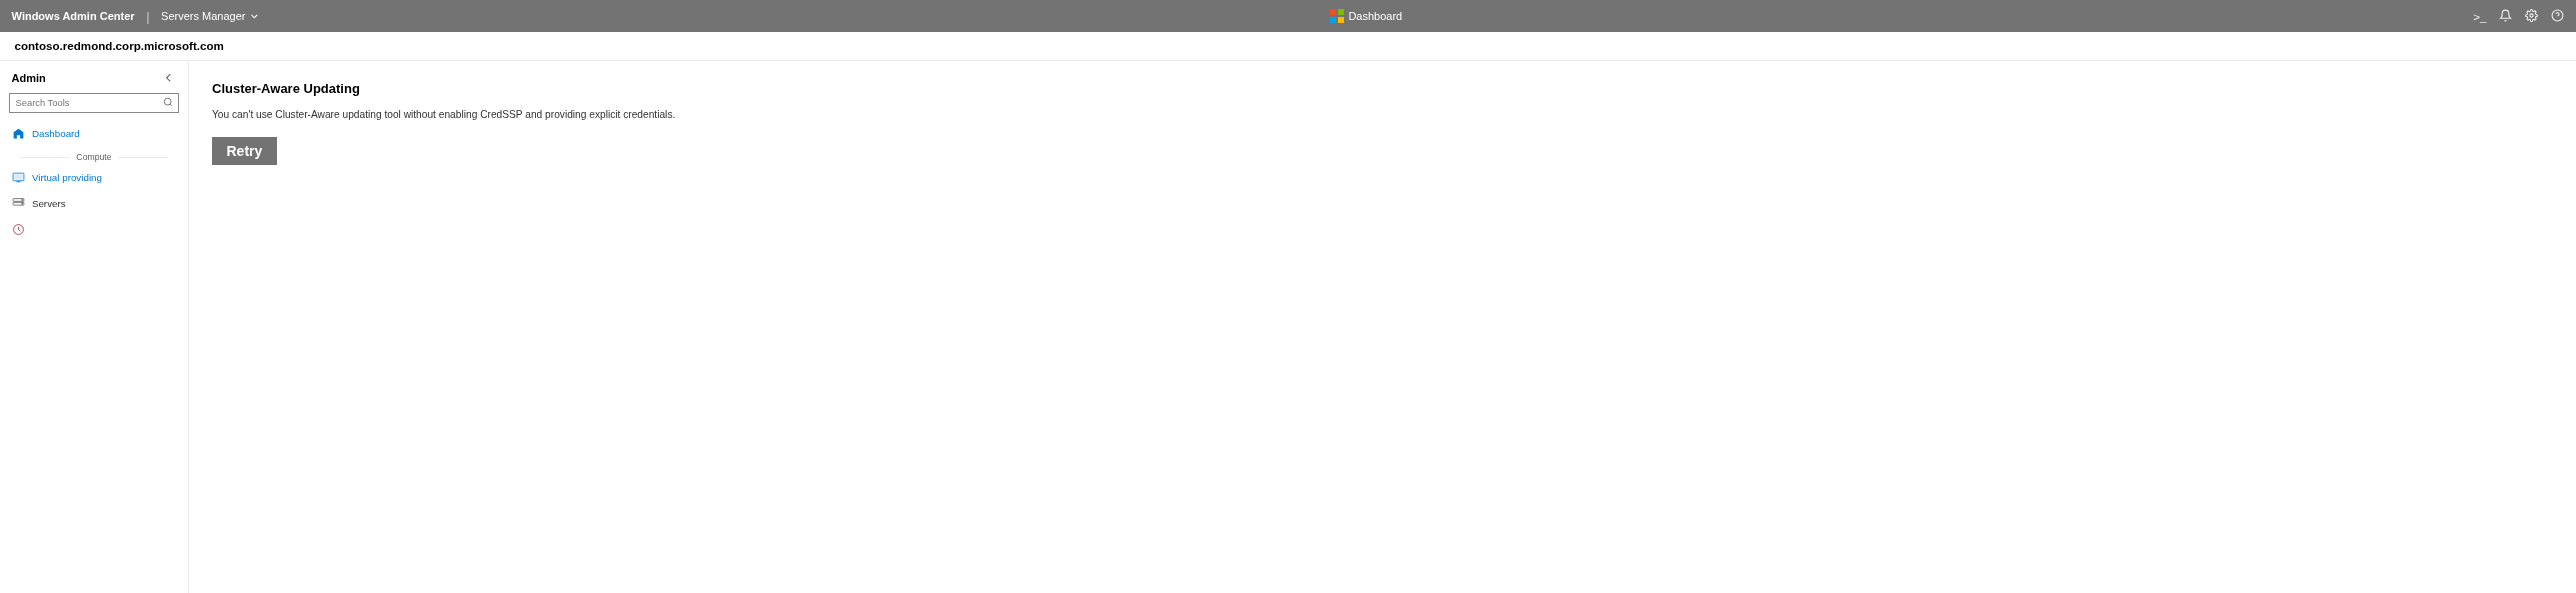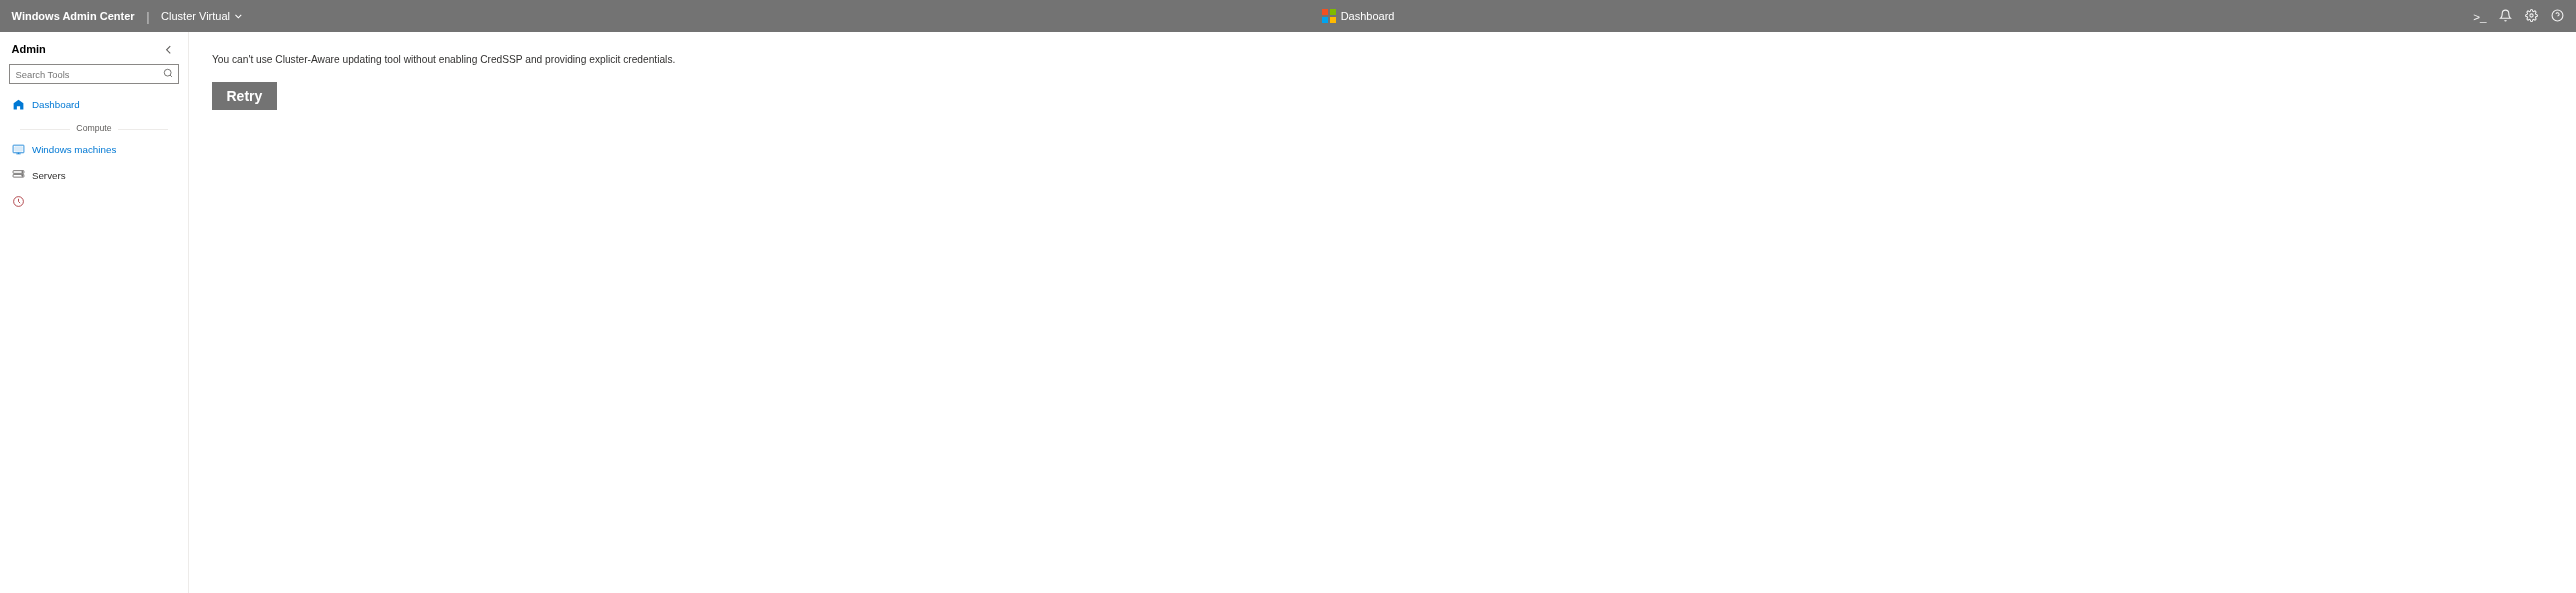--- a/index.html
+++ b/index.html
@@ -280,21 +280,21 @@
     }
   </style>
 </head>
 <body>
 
 <div class="top-bar">
   <div class="top-bar-left">
     <span class="top-bar-title">Windows Admin Center</span>
     <span class="top-bar-divider">|</span>
     <span class="top-bar-cluster">
-      <span>Cluster Virtual</span>
+      <span>Servers Manager</span>
       <svg viewBox="0 0 12 12">
         <path d="M2 4l4 4 4-4" stroke="white" stroke-width="1.5" fill="none"></path>
       </svg>
     </span>
   </div>
 
   <div class="top-bar-center">
     <div class="microsoft-logo">
       <div class="sq" style="background:#f25022;"></div>
       <div class="sq" style="background:#7fba00;"></div>
@@ -323,20 +323,23 @@
         <circle cx="12" cy="12" r="10"></circle>
         <path d="M9.09 9a3 3 0 0 1 5.83 1c0 2-3 3-3 3"></path>
         <line x1="12" y1="17" x2="12.01" y2="17"></line>
       </svg>
     </span>
   </div>
 </div>
 
 <div class="app-body">
 
+  <div class="cluster-name-bar">
+    <span>contoso.redmond.corp.microsoft.com</span>
+  </div>
 
   <div class="main-content">
 
     <div class="sidebar">
       <div class="sidebar-header">
         <span class="sidebar-tools-label">Admin</span>
         <button class="sidebar-collapse-btn" title="Collapse">
           <svg width="11.6" height="11.6" viewBox="0 0 16 16" fill="none" stroke="#605e5c" stroke-width="1.5">
             <polyline points="10,3 5,8 10,13"></polyline>
           </svg>
@@ -372,21 +375,21 @@
 
         <div class="nav-item">
           <span class="nav-icon icon-vm">
             <svg width="13" height="13" viewBox="0 0 24 24" fill="none" stroke="#0078d4" stroke-width="1.5">
               <rect x="2" y="4" width="20" height="14" rx="1"></rect>
               <line x1="8" y1="20" x2="16" y2="20"></line>
               <line x1="12" y1="18" x2="12" y2="20"></line>
               <rect x="5" y="7" width="14" height="8" rx="0.5" fill="#0078d4" opacity="0.15" stroke="#0078d4"></rect>
             </svg>
           </span>
-          <span>Windows machines</span>
+          <span>Virtual providing</span>
         </div>
 
         <div class="nav-item" style="color: #323130;">
           <span class="nav-icon">
             <svg width="13" height="13" viewBox="0 0 24 24" fill="none" stroke="#605e5c" stroke-width="1.5">
               <rect x="2" y="3" width="20" height="5" rx="1"></rect>
               <rect x="2" y="10" width="20" height="5" rx="1"></rect>
               <circle cx="19" cy="5.5" r="1" fill="#605e5c"></circle>
               <circle cx="19" cy="12.5" r="1" fill="#605e5c"></circle>
             </svg>
@@ -400,19 +403,20 @@
               <circle cx="12" cy="12" r="9"></circle>
               <path d="M12 7v5l3 3" stroke="#a4262c" stroke-width="1.5"></path>
             </svg>
           </span>
         </div>
 
       </div>
     </div>
 
     <div class="main-panel">
+      <h1 class="page-title">Cluster-Aware Updating</h1>
       <p class="message-text">You can't use Cluster-Aware updating tool without enabling CredSSP and providing explicit credentials.</p>
       <button class="retry-button">Retry</button>
     </div>
 
   </div>
 </div>
 
 
 </body></html>

